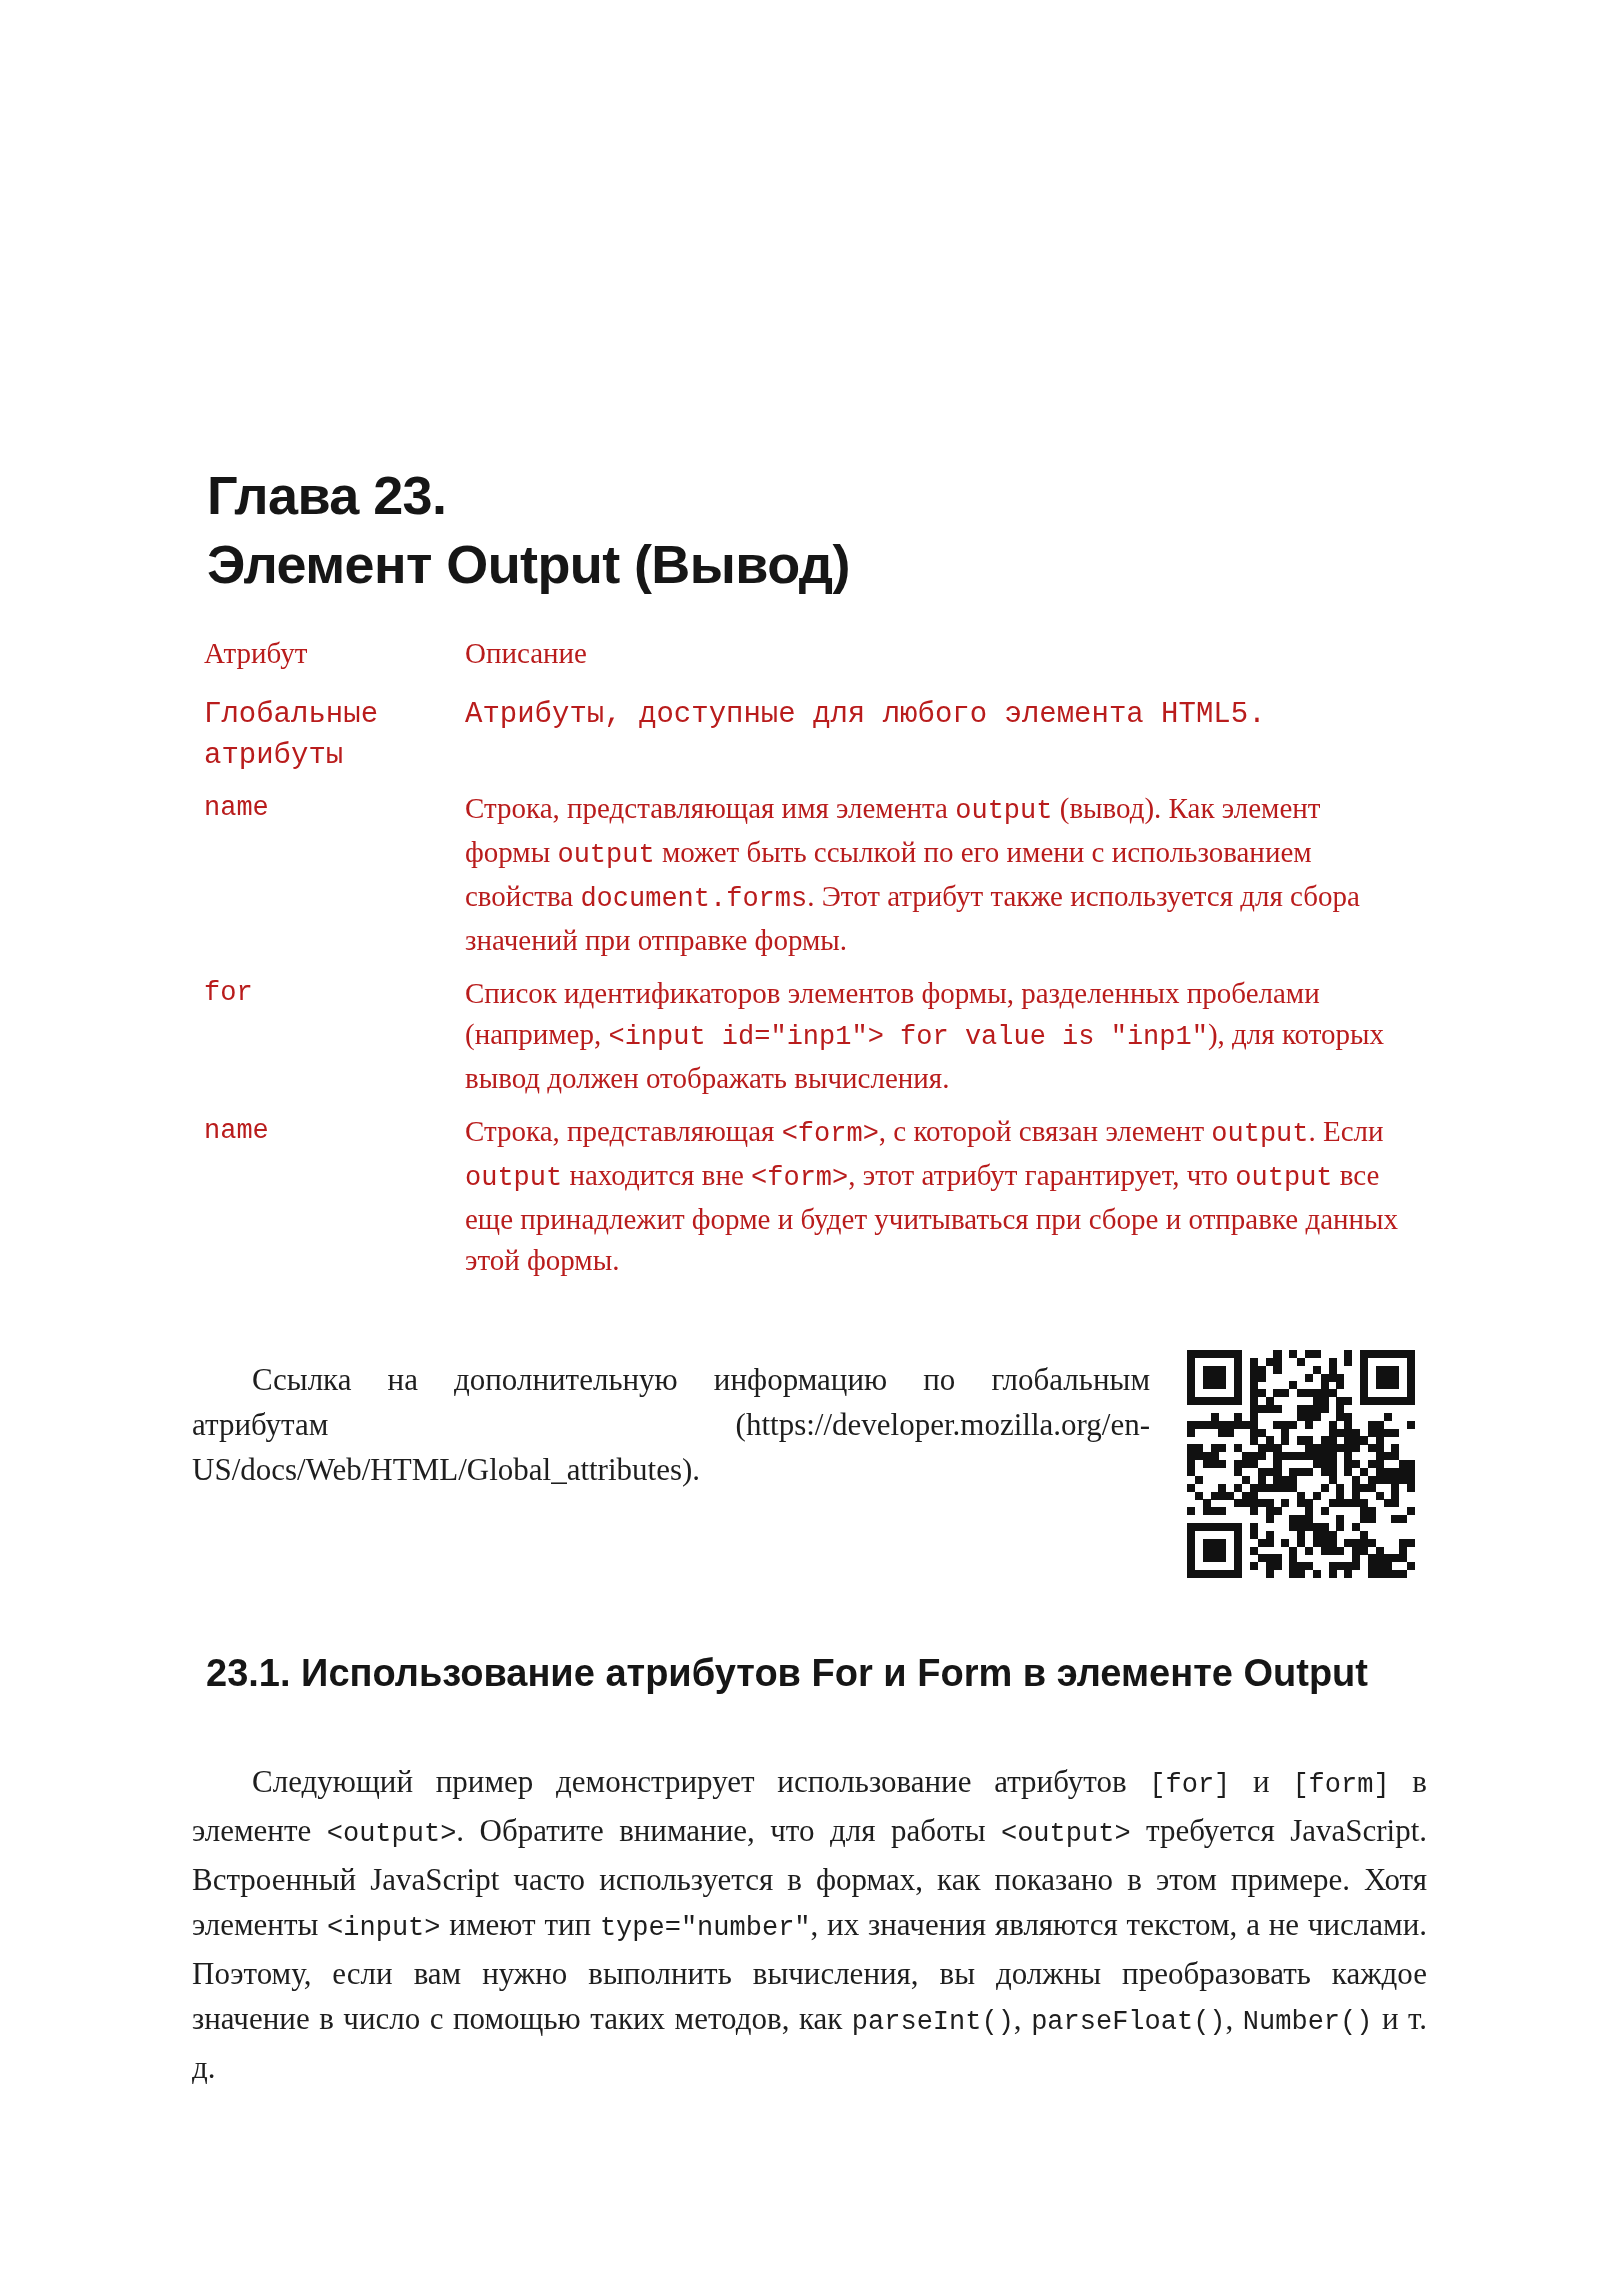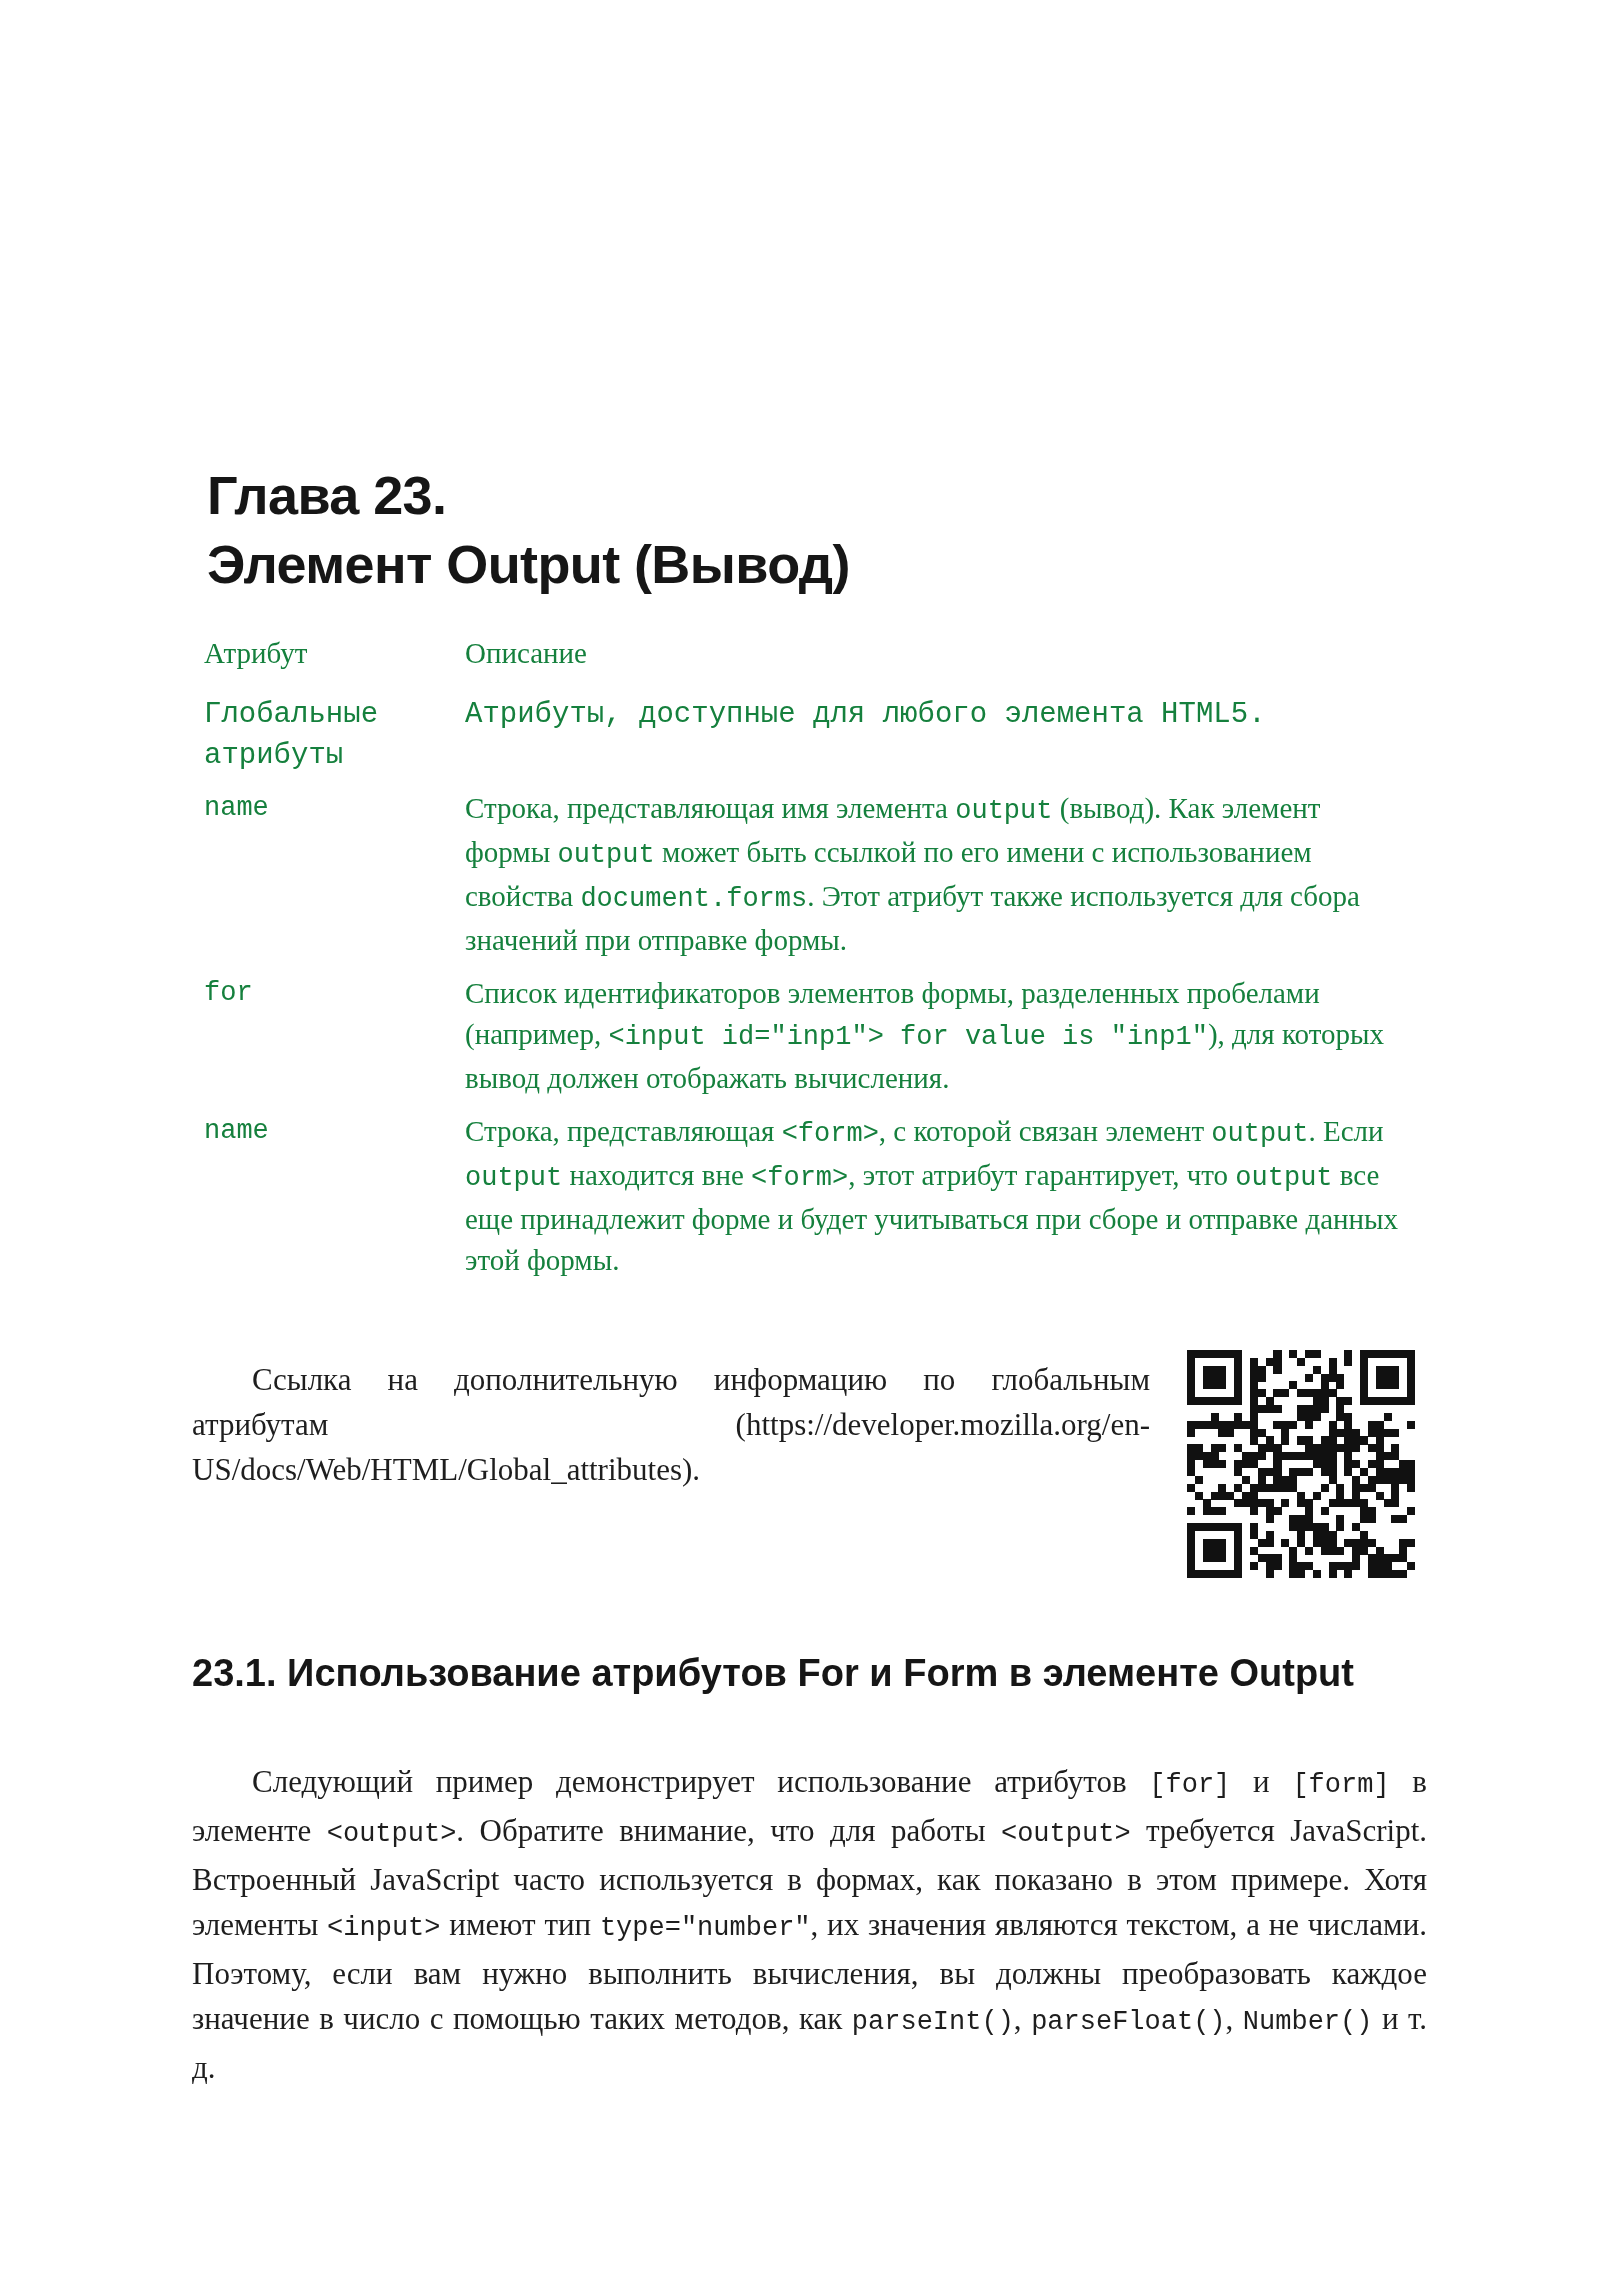--- a/index.html
+++ b/index.html
@@ -6,41 +6,41 @@
   body { width: 1623px; height: 2295px; position: relative; overflow: hidden; color: #1a1a1a; }
   .page { position: absolute; left: 0; top: 0; width: 1623px; height: 2295px; }
 
   .chapter-title {
     position: absolute; left: 192px; top: 446px; width: 1190px;
     font-family: "Liberation Sans", sans-serif; font-weight: bold;
     font-size: 54px; line-height: 69px; color: #161616; letter-spacing: -0.6px;
   }
 
   .attr-table { position: absolute; left: 204px; top: 633px; width: 1228px; }
-  .attr-row { display: flex; font-family: "Liberation Serif", serif; font-size: 29px; line-height: 41px; color: #15803d; }
+  .attr-row { display: flex; font-family: "Liberation Serif", serif; font-size: 29px; line-height: 41px; color: #b91c1c; }
   .attr-row + .attr-row { margin-top: 12px; }
   .attr-row.first-after-head { margin-top: 20px; font-family: Liberation Mono, monospace; }
   .attr-name { width: 261px; flex: 0 0 261px; }
   .attr-name.code { font-family: "Liberation Mono", monospace; font-size: 27px; }
   .attr-desc { flex: 1; padding-right: 25px; }
   .code { font-family: "Liberation Mono", monospace; font-size: 27px; }
 
   .ref-paragraph {
     position: absolute; left: 192px; top: 1357px; width: 958px;
     font-family: "Liberation Serif", serif; font-size: 31px; line-height: 45px;
     text-align: justify; color: #1e1e1e;
   }
   .ref-paragraph .indent { display: inline-block; width: 60px; }
 
   .qr-code { position: absolute; left: 1187px; top: 1350px; width: 228px; height: 228px; }
 
   .section-title {
     position: absolute; left: 192px; top: 1646px; width: 1190px;
     font-family: "Liberation Sans", sans-serif; font-weight: bold;
-    font-size: 38px; line-height: 54px; color: #161616;
+    font-size: 38px; line-height: 54px; color: #161616; text-align: center;
   }
 
   .body-paragraph {
     position: absolute; left: 192px; top: 1759px; width: 1235px;
     font-family: "Liberation Serif", serif; font-size: 31px; line-height: 45px;
     text-align: justify; color: #1e1e1e;
   }
   .body-paragraph .indent { display: inline-block; width: 60px; }
 </style>
 </head>

